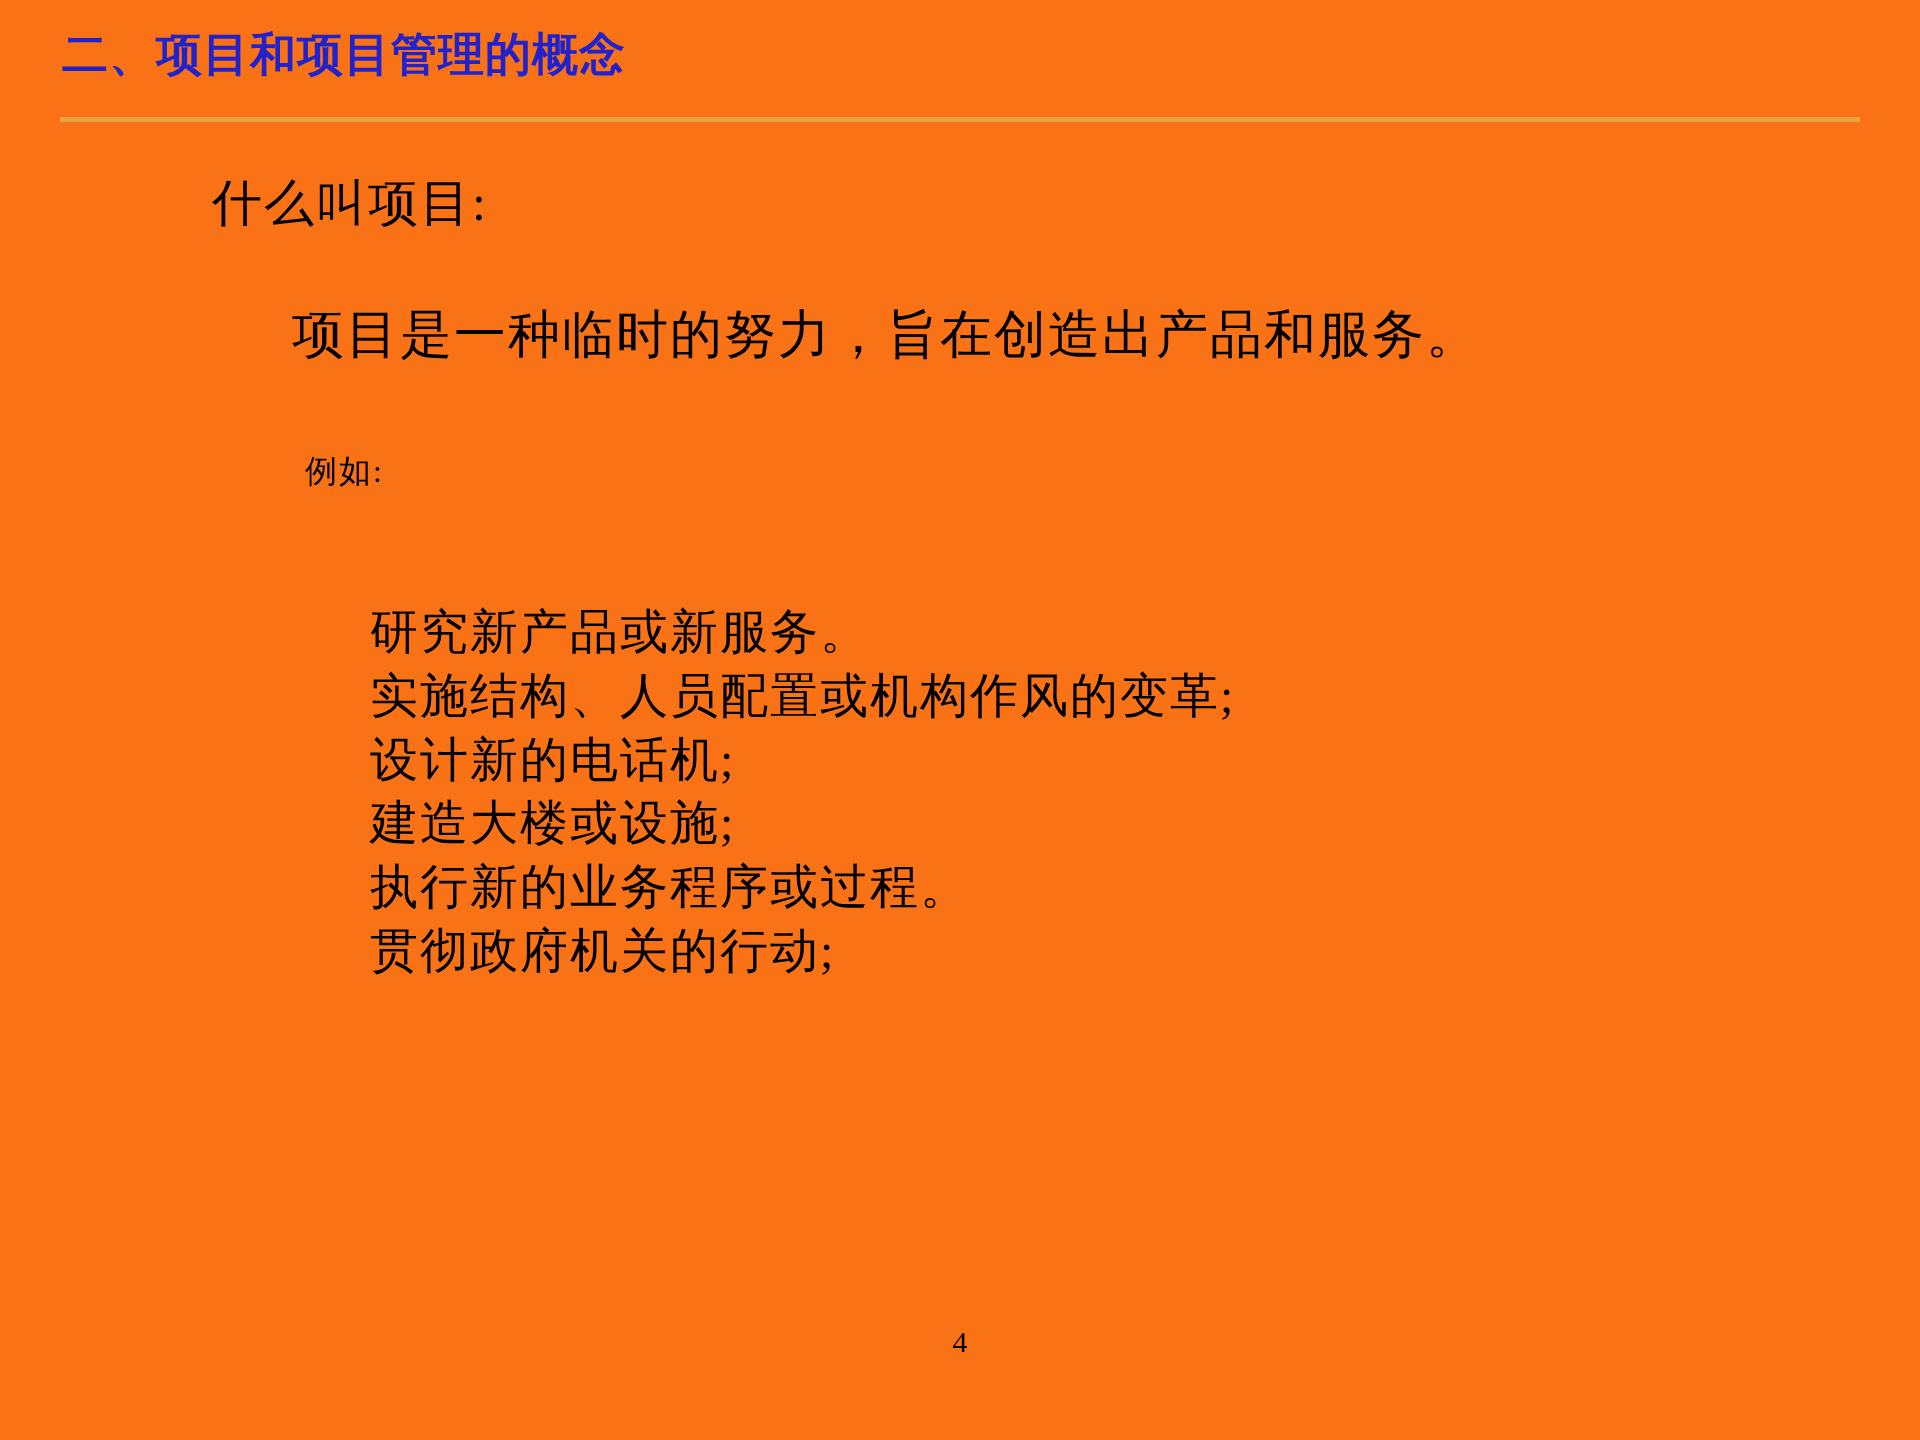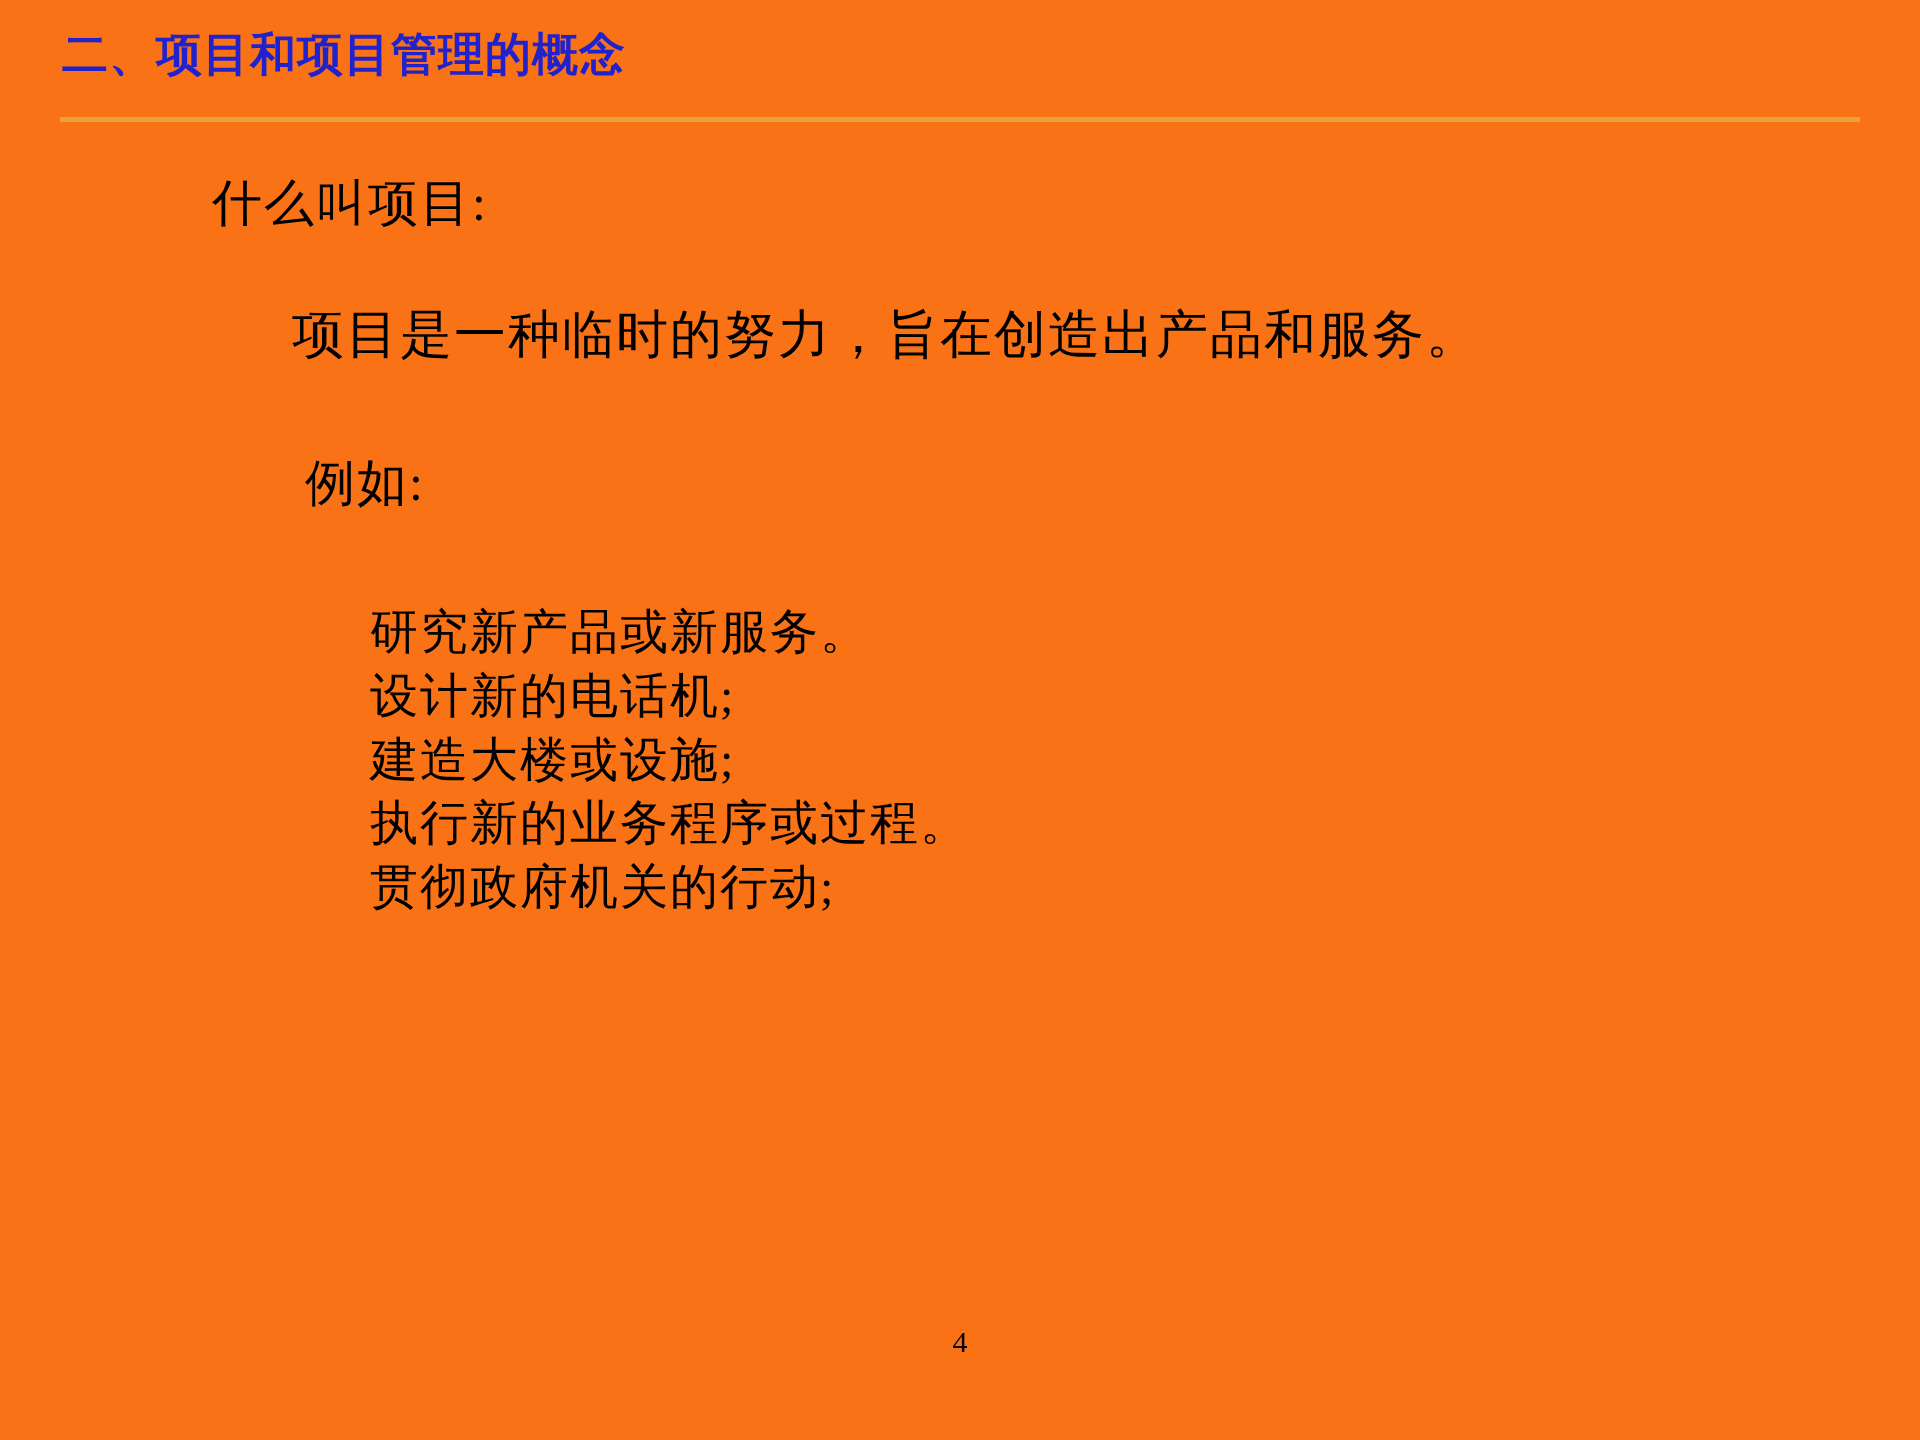--- a/index.html
+++ b/index.html
@@ -57,21 +57,21 @@
     top: 150px;
     font-size: 52px;
     color: #000000;
     letter-spacing: 2px;
     white-space: nowrap;
   }
   .example-label {
     position: absolute;
     left: 305px;
     top: 300px;
-    font-size: 50px;
+    font-size: 32px;
     color: #000000;
     letter-spacing: 2px;
     white-space: nowrap;
     text-align: right;
   }
   .example-list {
     position: absolute;
     left: 370px;
     top: 450px;
     margin: 0;
@@ -104,20 +104,21 @@
   <div class="slide-title">二、项目和项目管理的概念</div>
   <div class="title-rule"></div>
 
   <div class="body">
     <div class="lead">什么叫项目:</div>
     <div class="statement">项目是一种临时的努力，旨在创造出产品和服务。</div>
     <div class="example-label">例如:</div>
 
     <ul class="example-list">
       <li>研究新产品或新服务。</li>
+      <li>实施结构、人员配置或机构作风的变革;</li>
       <li>设计新的电话机;</li>
       <li>建造大楼或设施;</li>
       <li>执行新的业务程序或过程。</li>
       <li>贯彻政府机关的行动;</li>
     </ul>
   </div>
 
   <div class="page-number">4</div>
 
 </div>

